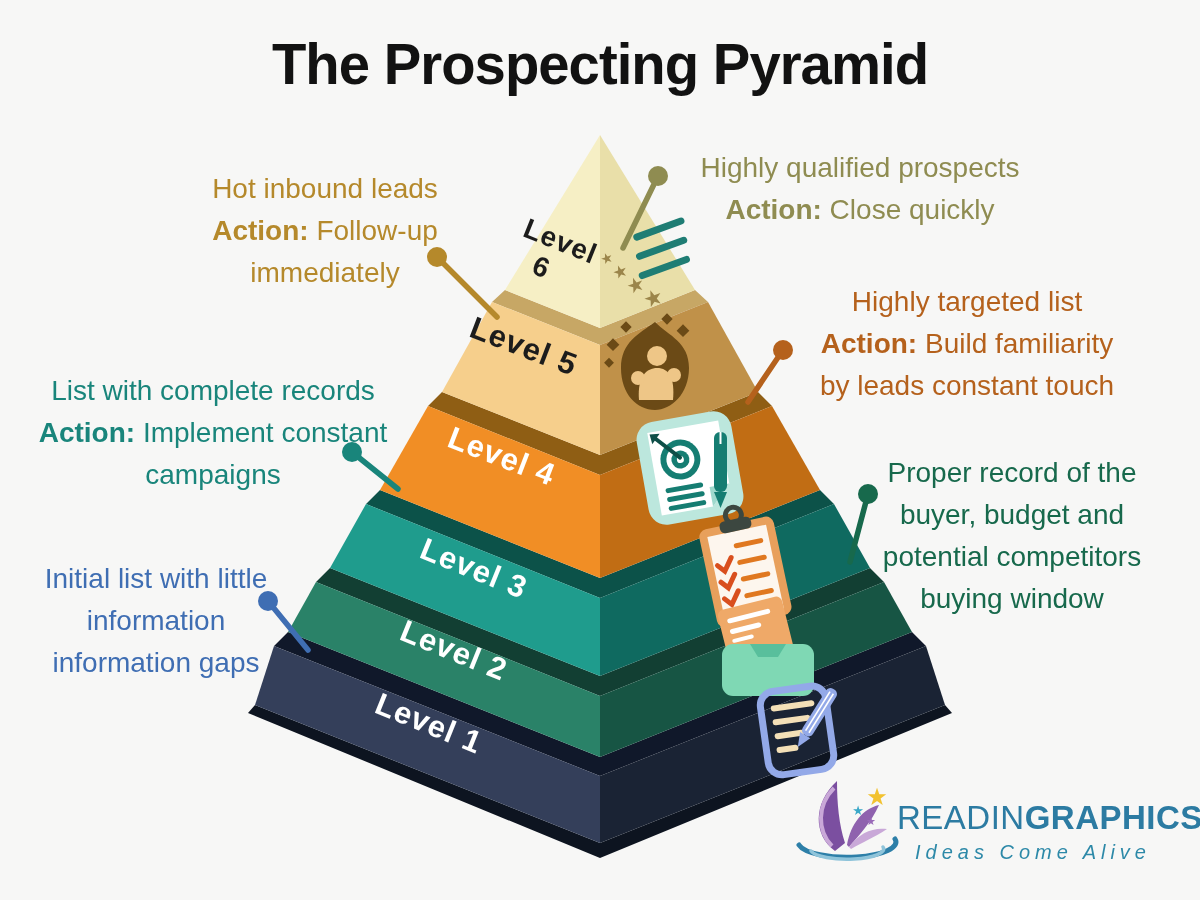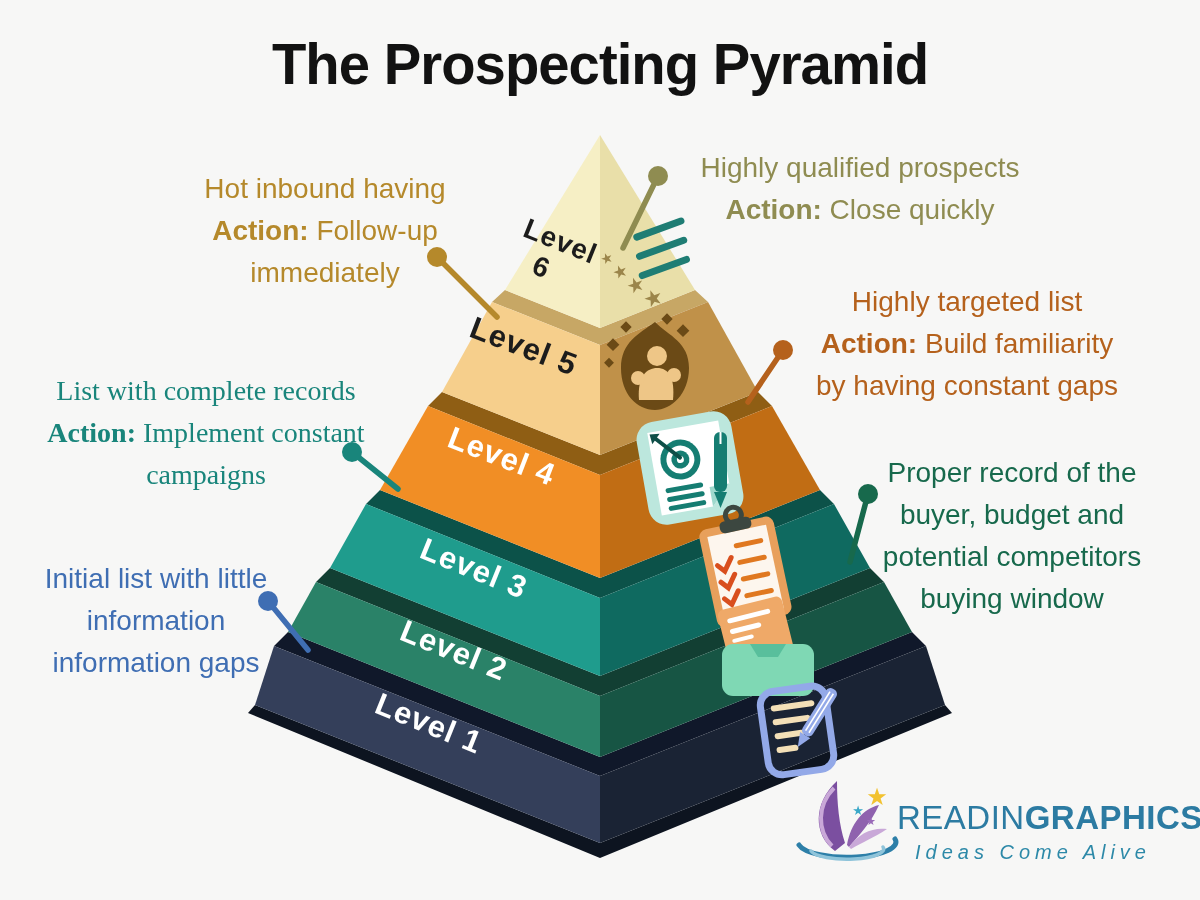--- a/index.html
+++ b/index.html
@@ -5,21 +5,21 @@
   html,body{margin:0;padding:0;}
   #stage{position:relative;width:1200px;height:900px;background:#f7f7f6;overflow:hidden;
          font-family:"Liberation Sans",sans-serif;}
   #pyramid-svg{position:absolute;left:0;top:0;}
   .title{position:absolute;left:0;top:30px;width:1200px;text-align:center;
          font-size:58px;font-weight:bold;letter-spacing:-1px;color:#121212;
          transform:scaleX(0.97);}
   .ann{position:absolute;text-align:center;font-size:28px;line-height:42px;}
   .ann b{font-weight:bold;}
   .ann1{left:145px;top:168px;width:360px;}
-  .ann2{left:0px;top:370px;width:412px;font-family:Liberation Serif, serif;}
+  .ann2{left:7px;top:370px;width:412px;}
   .ann3{left:6px;top:558px;width:300px;}
   .ann4{left:660px;top:147px;width:400px;}
   .ann5{left:750px;top:281px;width:434px;}
   .ann6{left:855px;top:452px;width:314px;text-align:center;}
   .brand{position:absolute;left:897px;top:799px;font-size:33px;letter-spacing:0.5px;white-space:nowrap;}
   .brand .bold{font-weight:bold;}
   .tagline{position:absolute;left:897px;top:841px;width:272px;text-align:center;
            font-style:italic;font-weight:normal;font-size:20px;letter-spacing:5px;white-space:nowrap;}
   text.lvl{font-family:"Liberation Sans",sans-serif;font-weight:bold;font-size:31px;letter-spacing:1px;}
   text.lvl6{font-size:28px;}
@@ -195,21 +195,21 @@
       <path d="M2,14 C12,0 26,-6 40,-4 C28,4 14,10 4,16 Z" fill="#c9a8d8"></path>
       <text class="star" x="30" y="-28" font-size="24" text-anchor="middle" fill="#f2c230">★</text>
       <text class="star" x="11" y="-18" font-size="13" text-anchor="middle" fill="#3aa8c8">★</text>
       <text class="star" x="24" y="-8" font-size="11" text-anchor="middle" fill="#9a6ab8">★</text>
     </g>
   </svg>
 
   <div class="title">The Prospecting Pyramid</div>
 
   <div class="ann ann1" style="color:#b5892b">
-    <div><span>Hot inbound having</span></div>
+    <div><span>Hot inbound leads</span></div>
     <div><b>Action:</b><span> Follow-up</span></div>
     <div><span>immediately</span></div>
   </div>
 
   <div class="ann ann2" style="color:#19857b">
     <div><span>List with complete records</span></div>
     <div><b>Action:</b><span> Implement constant</span></div>
     <div><span>campaigns</span></div>
   </div>
 
@@ -220,21 +220,21 @@
   </div>
 
   <div class="ann ann4" style="color:#8f8c51">
     <div><span>Highly qualified prospects</span></div>
     <div><b>Action:</b><span> Close quickly</span></div>
   </div>
 
   <div class="ann ann5" style="color:#b5611c">
     <div><span>Highly targeted list</span></div>
     <div><b>Action:</b><span> Build familiarity</span></div>
-    <div><span>by having constant gaps</span></div>
+    <div><span>by leads constant touch</span></div>
   </div>
 
   <div class="ann ann6" style="color:#17694c">
     <div><span>Proper record of the</span></div>
     <div><span>buyer, budget and</span></div>
     <div><span>potential competitors</span></div>
     <div><span>buying window</span></div>
   </div>
 
   <div class="brand" style="color:#2c7ba2">

